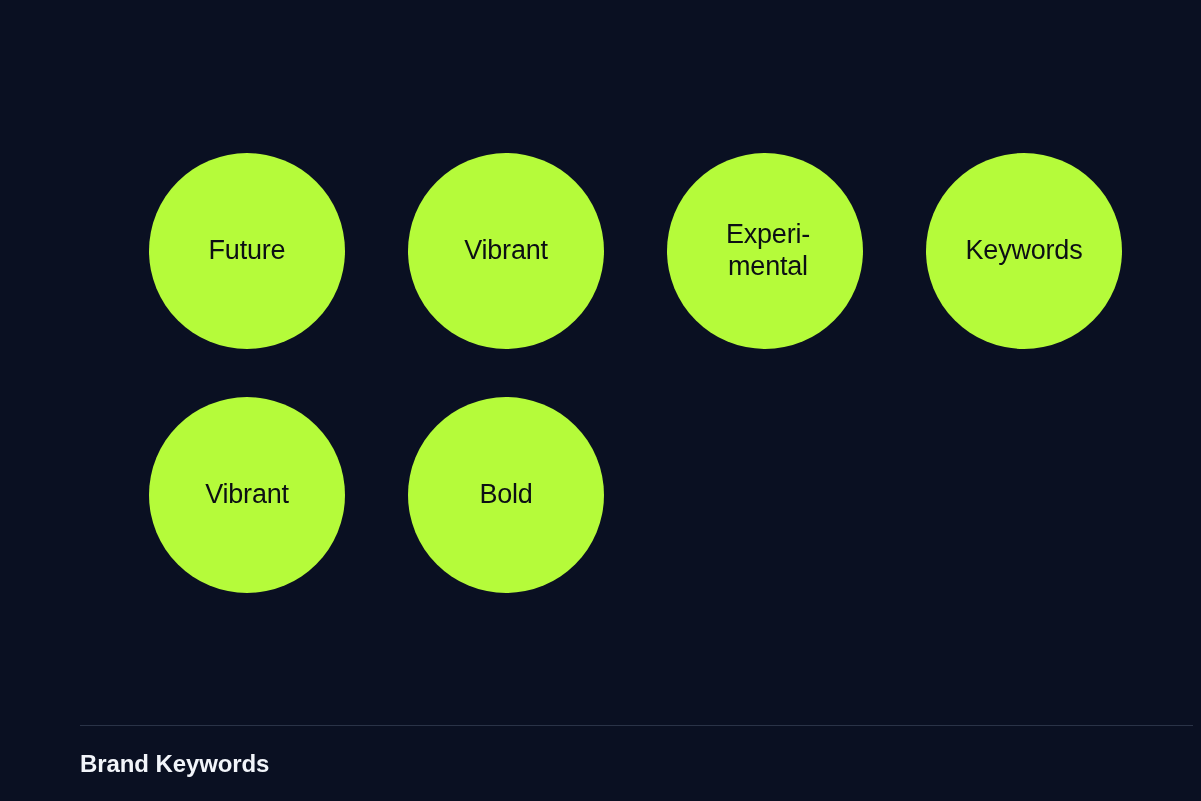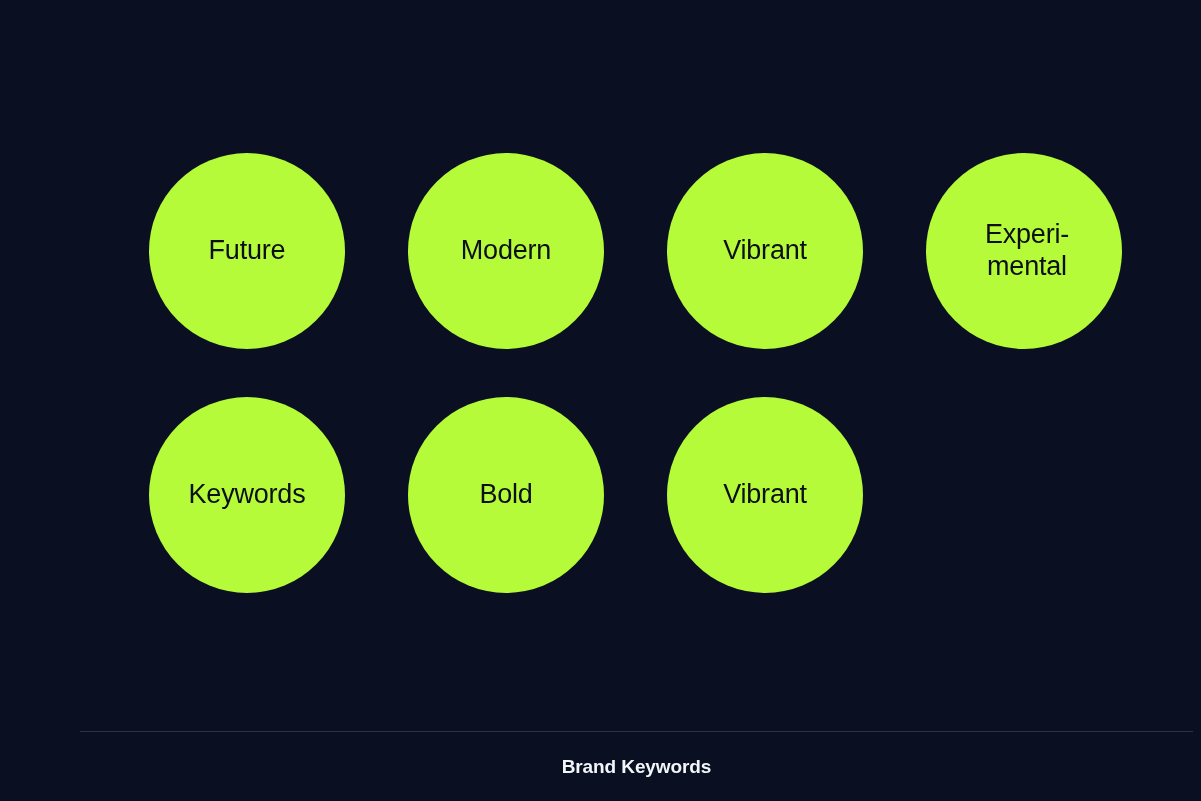--- a/index.html
+++ b/index.html
@@ -69,60 +69,56 @@
     bottom: 23px;
   }
   .footer-rule {
     width: 1113px;
     height: 1px;
     background: #2a3347;
     margin-bottom: 24px;
   }
   .footer-title {
     color: #f2f5fa;
-    font-size: 19px;
+    font-size: 24px;
     font-weight: 700;
     letter-spacing: -0.1px;
-    text-align: center;
   }
 </style>
 </head>
 <body>
 
 <div class="slide">
 
   <div class="keyword-grid">
 
     <div class="keyword-bubble">
       <span class="keyword-label">Future</span>
     </div>
 
-    <div class="keyword-bubble">
-      <span class="keyword-label">Modern</span>
-    </div>
 
     <div class="keyword-bubble">
       <span class="keyword-label">Vibrant</span>
     </div>
 
     <div class="keyword-bubble">
       <span class="keyword-label wrap">Experi-
 mental</span>
     </div>
 
     <div class="keyword-bubble">
       <span class="keyword-label">Keywords</span>
     </div>
 
     <div class="keyword-bubble">
-      <span class="keyword-label">Bold</span>
+      <span class="keyword-label">Vibrant</span>
     </div>
 
     <div class="keyword-bubble">
-      <span class="keyword-label">Vibrant</span>
+      <span class="keyword-label">Bold</span>
     </div>
 
 
   </div>
 
   <div class="footer">
     <div class="footer-rule"></div>
     <div class="footer-title">Brand Keywords</div>
   </div>
 

